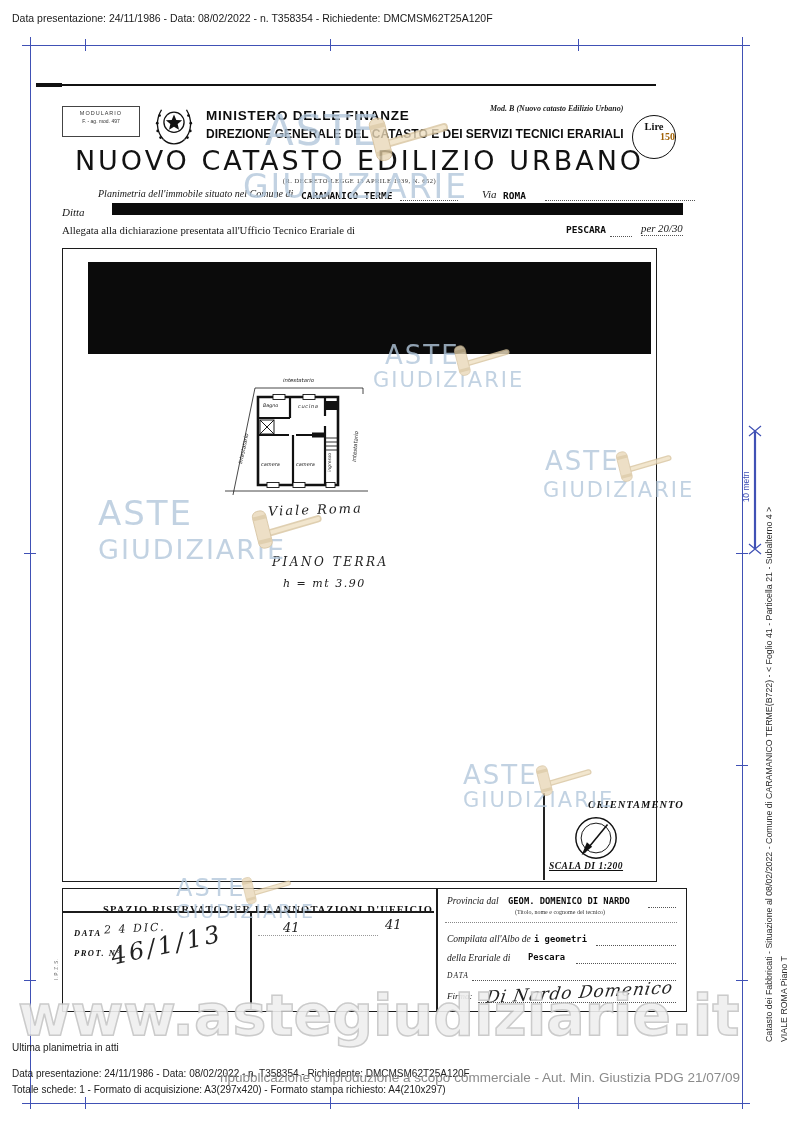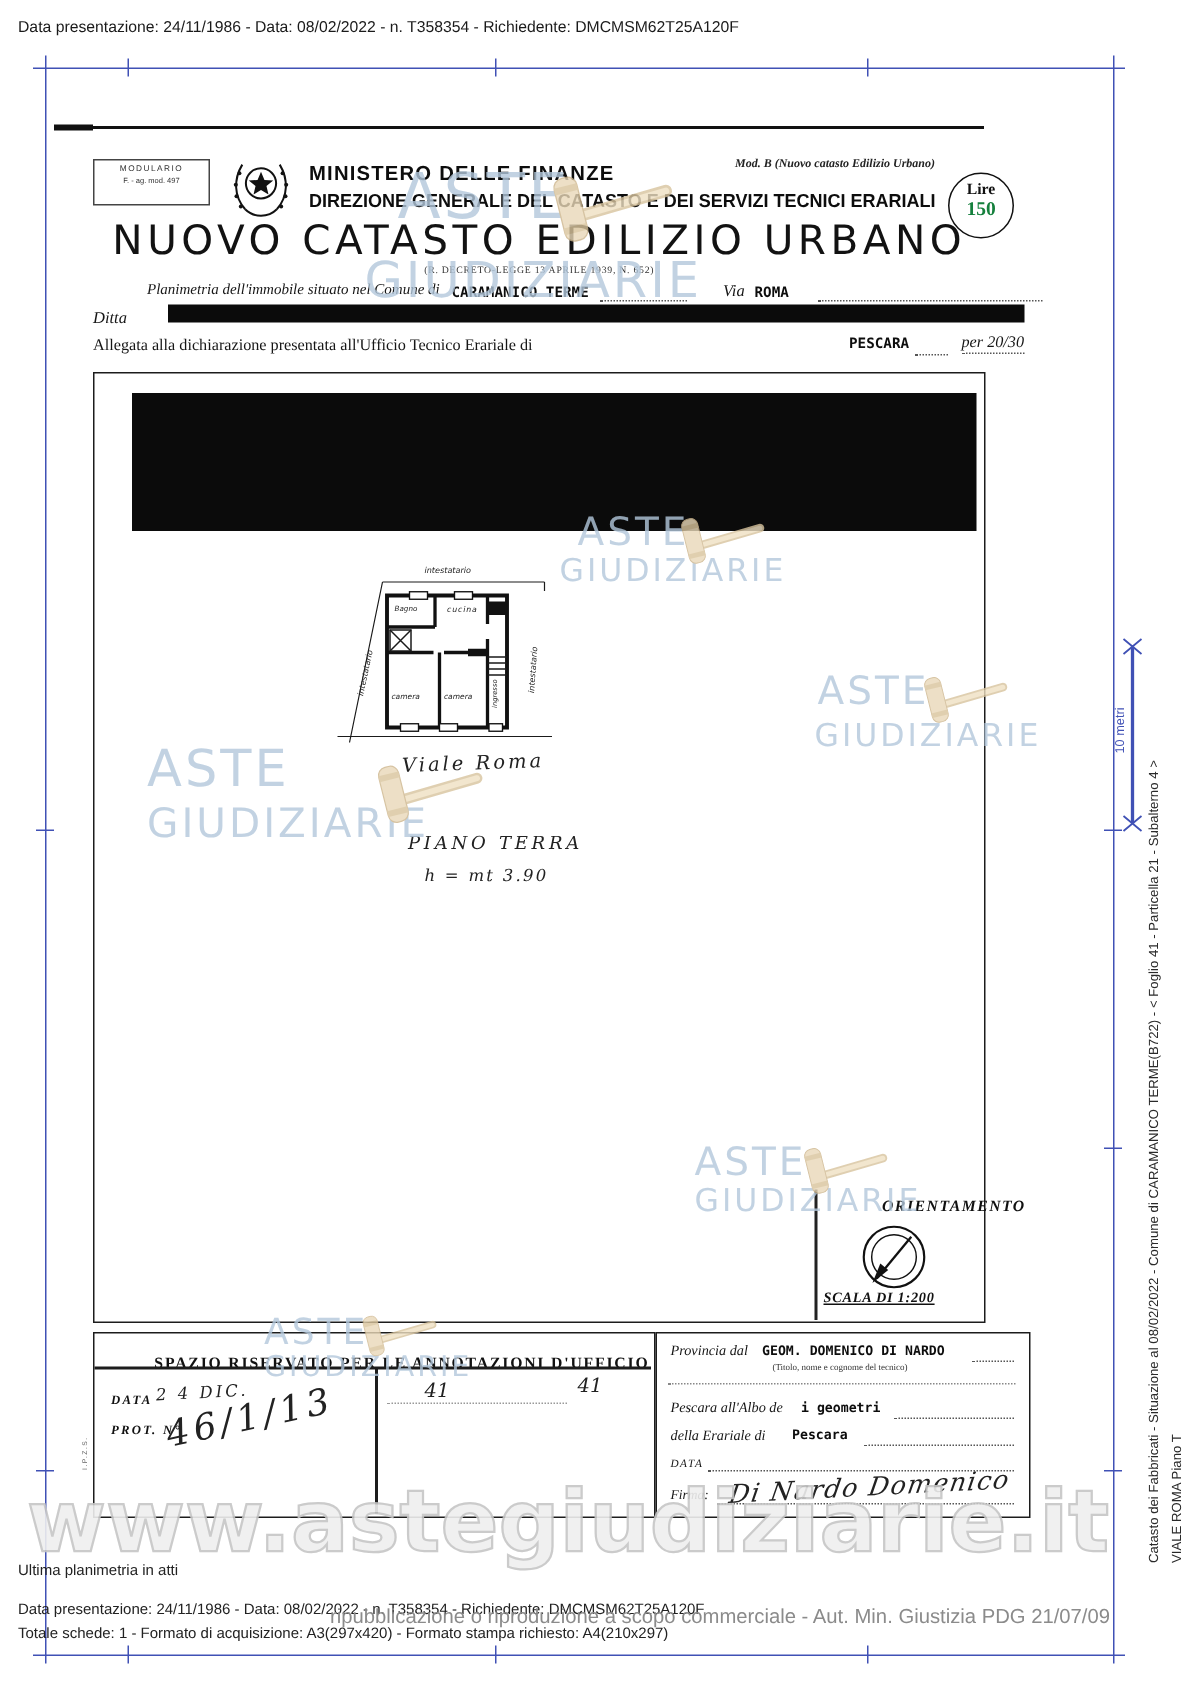--- a/index.html
+++ b/index.html
@@ -85,21 +85,21 @@
     </g>
   </svg>
 
   <div class="abs content bold" style="left:206px;top:108px;font-size:13.5px;letter-spacing:.8px;color:#0d0d0d;">MINISTERO DELLE FINANZE</div>
   <div class="abs content bold" style="left:206px;top:127px;font-size:12.5px;letter-spacing:0;transform:scaleX(.96);transform-origin:left;color:#0d0d0d;">DIREZIONE GENERALE DEL CATASTO E DEI SERVIZI TECNICI ERARIALI</div>
 
   <div class="abs content ser si bold" style="left:490px;top:104px;font-size:8px;color:#222;">Mod. B (Nuovo catasto Edilizio Urbano)</div>
 
   <div class="abs content" style="left:632px;top:115px;width:42px;height:42px;border:1.3px solid #111;border-radius:50%;text-align:center;">
     <div class="ser bold" style="font-size:10.5px;margin-top:5px;color:#111;">Lire</div>
-    <div class="ser bold" style="font-size:13px;margin-top:-1px;color:#15803d;">150</div>
+    <div class="ser bold" style="font-size:10px;margin-top:-1px;color:#a16207;text-align:right;">150</div>
   </div>
 
   <div class="abs content" style="left:62px;top:145px;width:595px;text-align:center;font-size:27px;letter-spacing:3px;color:#121212;font-family:'DejaVu Sans',sans-serif;">NUOVO CATASTO EDILIZIO URBANO</div>
   <div class="abs content ser" style="left:62px;top:177px;width:595px;text-align:center;font-size:6.5px;letter-spacing:.5px;color:#333;">(R. DECRETO-LEGGE 13 APRILE 1939, N. 652)</div>
 
   <div class="abs content ser si" style="left:62px;top:188px;font-size:10px;color:#161616;margin-left:36px;">Planimetria dell'immobile situato nel Comune di</div>
   <div class="abs content mono" style="left:301px;top:190px;font-size:9.5px;color:#0d0d0d;">CARAMANICO TERME</div>
   <div class="dotline content" style="left:400px;top:199px;width:58px;"></div>
   <div class="abs content ser si" style="left:464px;top:188px;font-size:11px;color:#161616;margin-left:18px;">Via</div>
   <div class="abs content mono" style="left:503px;top:190px;font-size:9.5px;color:#0d0d0d;">ROMA</div>
@@ -185,21 +185,21 @@
 
   <div class="abs content" style="left:54px;top:940px;width:50px;font-size:4.5px;color:#666;transform:rotate(-90deg) translateX(-40px);transform-origin:left top;letter-spacing:1px;">I.P.Z.S.</div>
 
   <div class="box content" style="left:437px;top:888px;width:248px;height:122px;"></div>
   <div class="abs content ser si" style="left:447px;top:896px;font-size:9.5px;color:#161616;">Provincia dal</div>
   <div class="abs content mono" style="left:508px;top:896px;font-size:8.8px;color:#0d0d0d;">GEOM. DOMENICO DI NARDO</div>
   <div class="dotline content" style="left:648px;top:906px;width:28px;"></div>
   <div class="abs content ser" style="left:460px;top:909px;width:200px;text-align:center;font-size:6px;color:#333;">(Titolo, nome e cognome del tecnico)</div>
   <div class="dotline content" style="left:445px;top:921px;width:232px;border-bottom-color:#888;"></div>
 
-  <div class="abs content ser si" style="left:447px;top:934px;font-size:9.5px;color:#161616;">Pescara all'Albo de</div>
+  <div class="abs content ser si" style="left:447px;top:934px;font-size:9.5px;color:#161616;">Compilata all'Albo de</div>
   <div class="abs content mono" style="left:534px;top:934px;font-size:8.8px;color:#0d0d0d;">i geometri</div>
   <div class="dotline content" style="left:596px;top:944px;width:80px;"></div>
 
   <div class="abs content ser si" style="left:447px;top:953px;font-size:9.5px;color:#161616;">della Erariale di</div>
   <div class="abs content mono" style="left:528px;top:952px;font-size:8.8px;color:#0d0d0d;">Pescara</div>
   <div class="dotline content" style="left:576px;top:962px;width:100px;"></div>
 
   <div class="abs content ser si" style="left:447px;top:971px;font-size:7.5px;letter-spacing:1px;color:#161616;">DATA</div>
   <div class="dotline content" style="left:472px;top:979px;width:204px;"></div>
 

